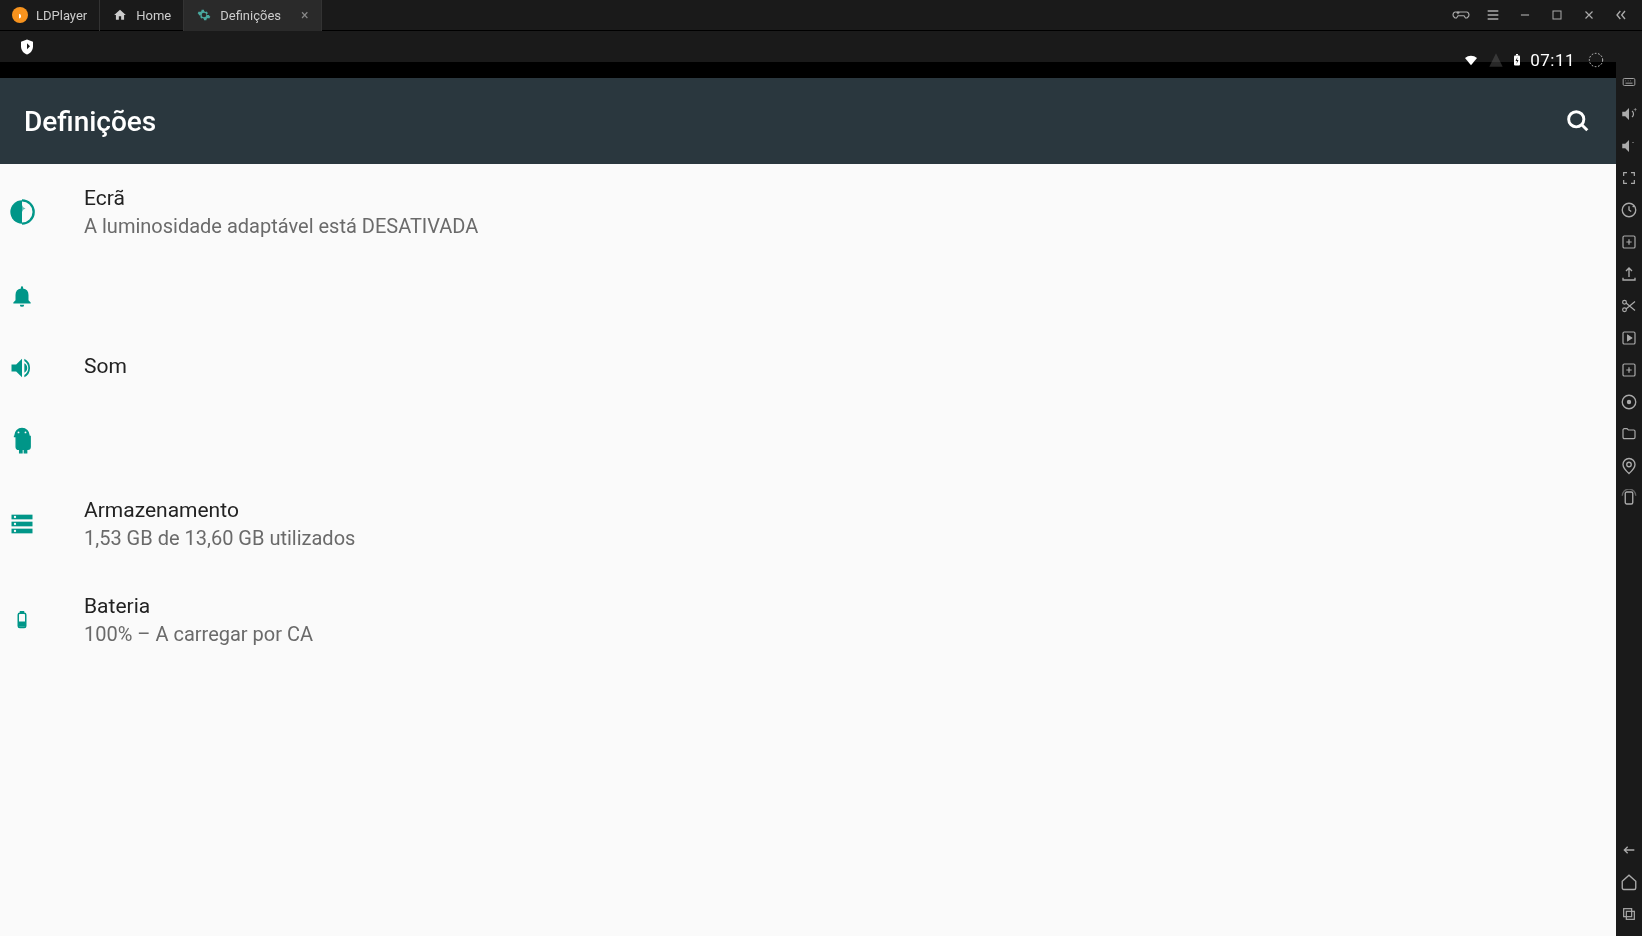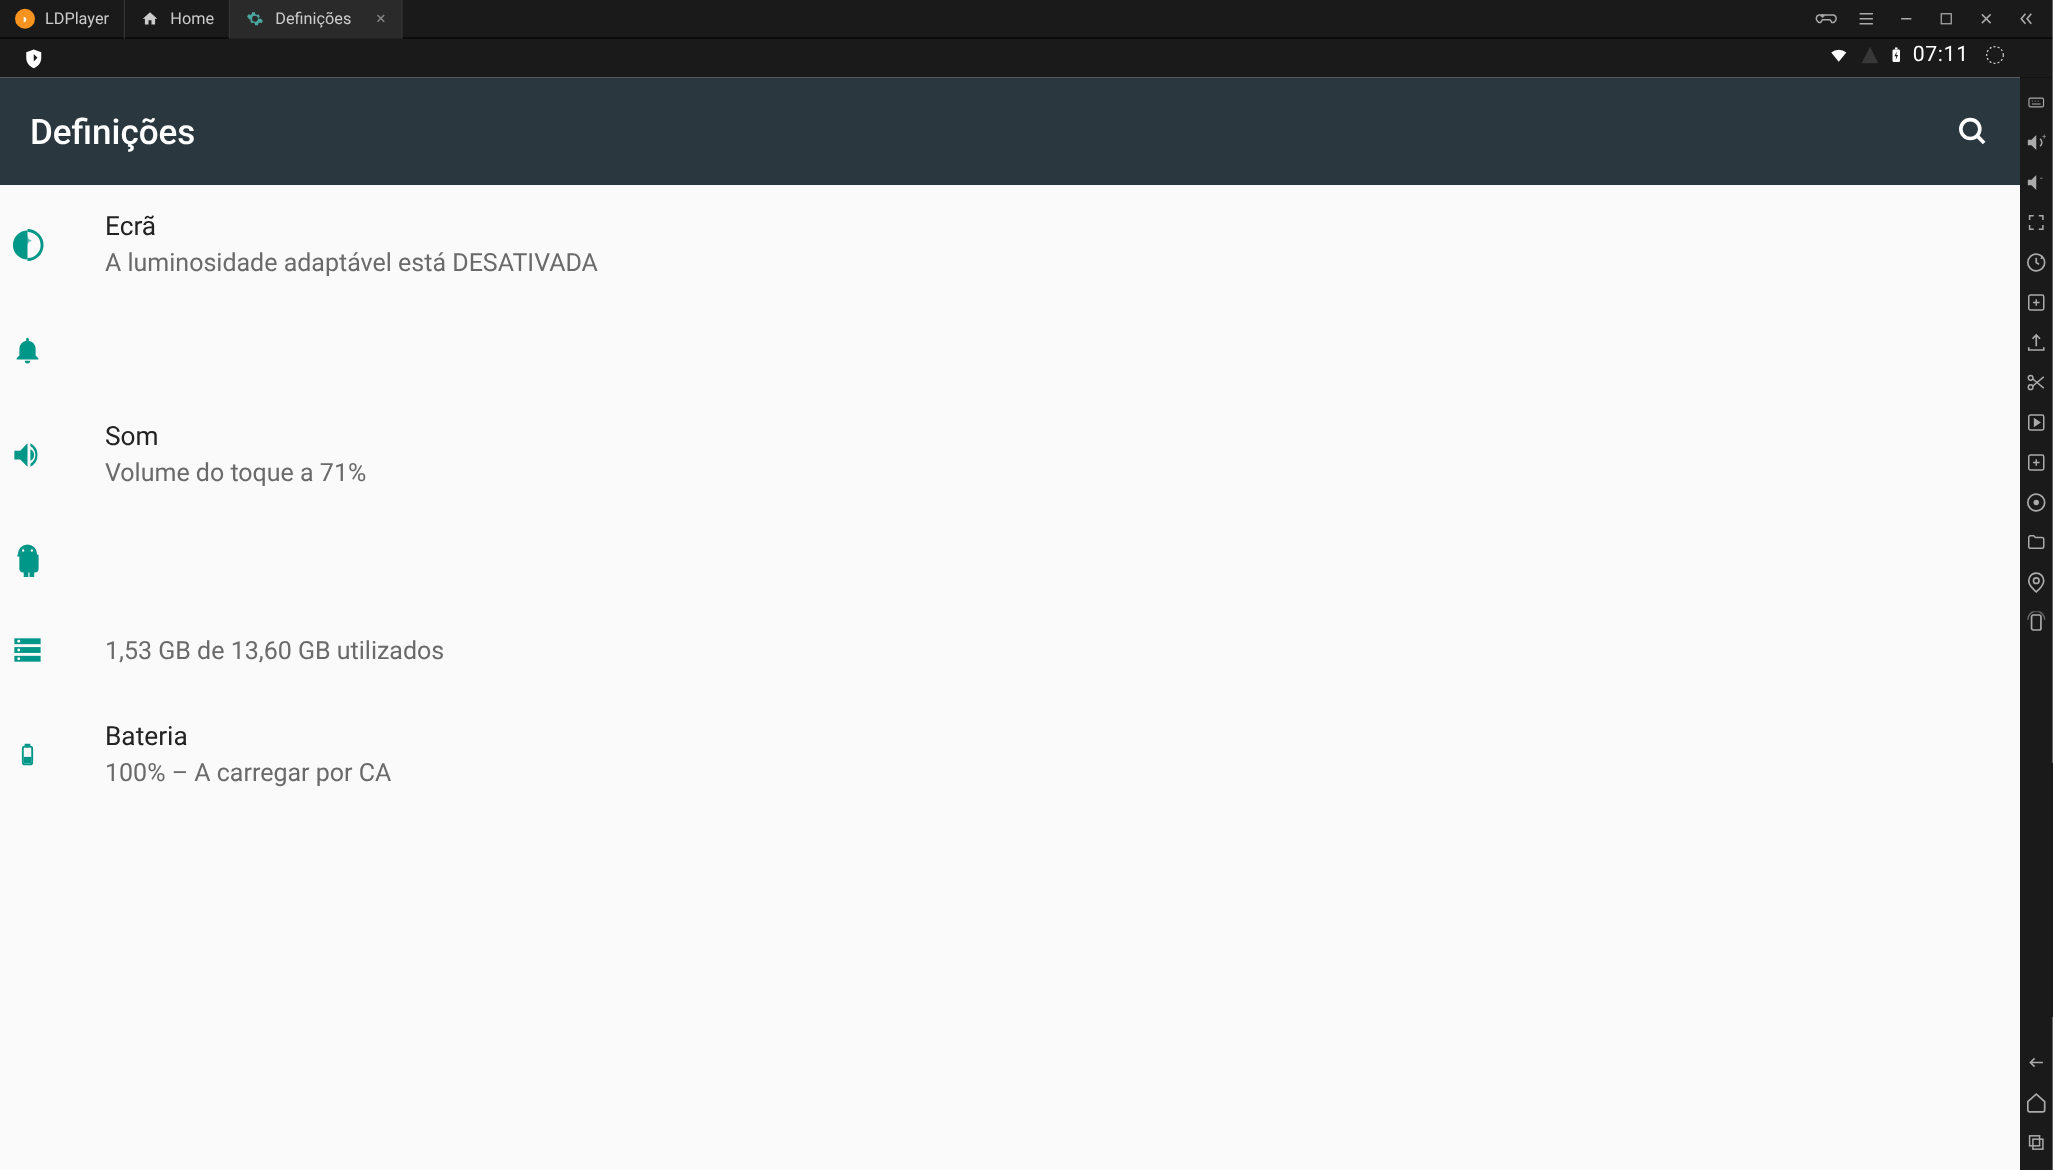--- a/index.html
+++ b/index.html
@@ -85,20 +85,21 @@
 }
 .main-area {
   display: flex;
   height: calc(936px - 62px);
 }
 .android-pane {
   flex: 1;
   display: flex;
   flex-direction: column;
   background: #fafafa;
+  margin-top: 16px;
 }
 .app-bar {
   height: 86px;
   background: #2a373e;
   display: flex;
   align-items: center;
   padding: 0 24px;
   color: #fff;
 }
 .app-title {
@@ -314,21 +315,20 @@
       </div>
 
       <div class="settings-item">
         <span class="item-icon">
           <svg width="28" height="28" viewBox="0 0 24 24" fill="#009688">
               <path d="M3 9v6h4l5 5V4L7 9H3zm13.5 3a4.5 4.5 0 00-2.5-4v8a4.5 4.5 0 002.5-4zm-2.5-8v2a7 7 0 010 12v2a9 9 0 000-16z"></path>
             </svg>
         </span>
         <div class="item-text">
           <div class="item-title">Som</div>
-          <div class="item-subtitle">Volume do toque a 71%</div>
         </div>
       </div>
 
 
       <div class="settings-item">
         <span class="item-icon">
           <svg width="28" height="28" viewBox="0 0 24 24" fill="#009688">
               <path d="M6 8a6 6 0 0112 0H6zm-1 1h14v9a2 2 0 01-2 2h-1v3h-2v-3h-2v3h-2v-3H9a2 2 0 01-2-2V9H5zm3-6l1 2m6-2l-1 2" stroke="#009688" stroke-width="1.2"></path>
               <circle cx="9" cy="5.5" r="0.8" fill="#fafafa"></circle>
               <circle cx="15" cy="5.5" r="0.8" fill="#fafafa"></circle>
@@ -341,20 +341,21 @@
           <svg width="28" height="28" viewBox="0 0 24 24" fill="#009688">
               <rect x="3" y="4" width="18" height="4"></rect>
               <rect x="3" y="10" width="18" height="4"></rect>
               <rect x="3" y="16" width="18" height="4"></rect>
               <circle cx="6" cy="6" r="1" fill="#fafafa"></circle>
               <circle cx="6" cy="12" r="1" fill="#fafafa"></circle>
               <circle cx="6" cy="18" r="1" fill="#fafafa"></circle>
             </svg>
         </span>
         <div class="item-text">
+          <div class="item-title">Armazenamento</div>
           <div class="item-subtitle">1,53 GB de 13,60 GB utilizados</div>
         </div>
       </div>
 
       <div class="settings-item">
         <span class="item-icon">
           <svg width="18" height="30" viewBox="0 0 24 24" fill="none" stroke="#009688" stroke-width="2">
               <rect x="7" y="3" width="10" height="19" rx="2"></rect>
               <rect x="10" y="1" width="4" height="2" fill="#009688"></rect>
               <rect x="9" y="15" width="6" height="5" fill="#009688"></rect>

